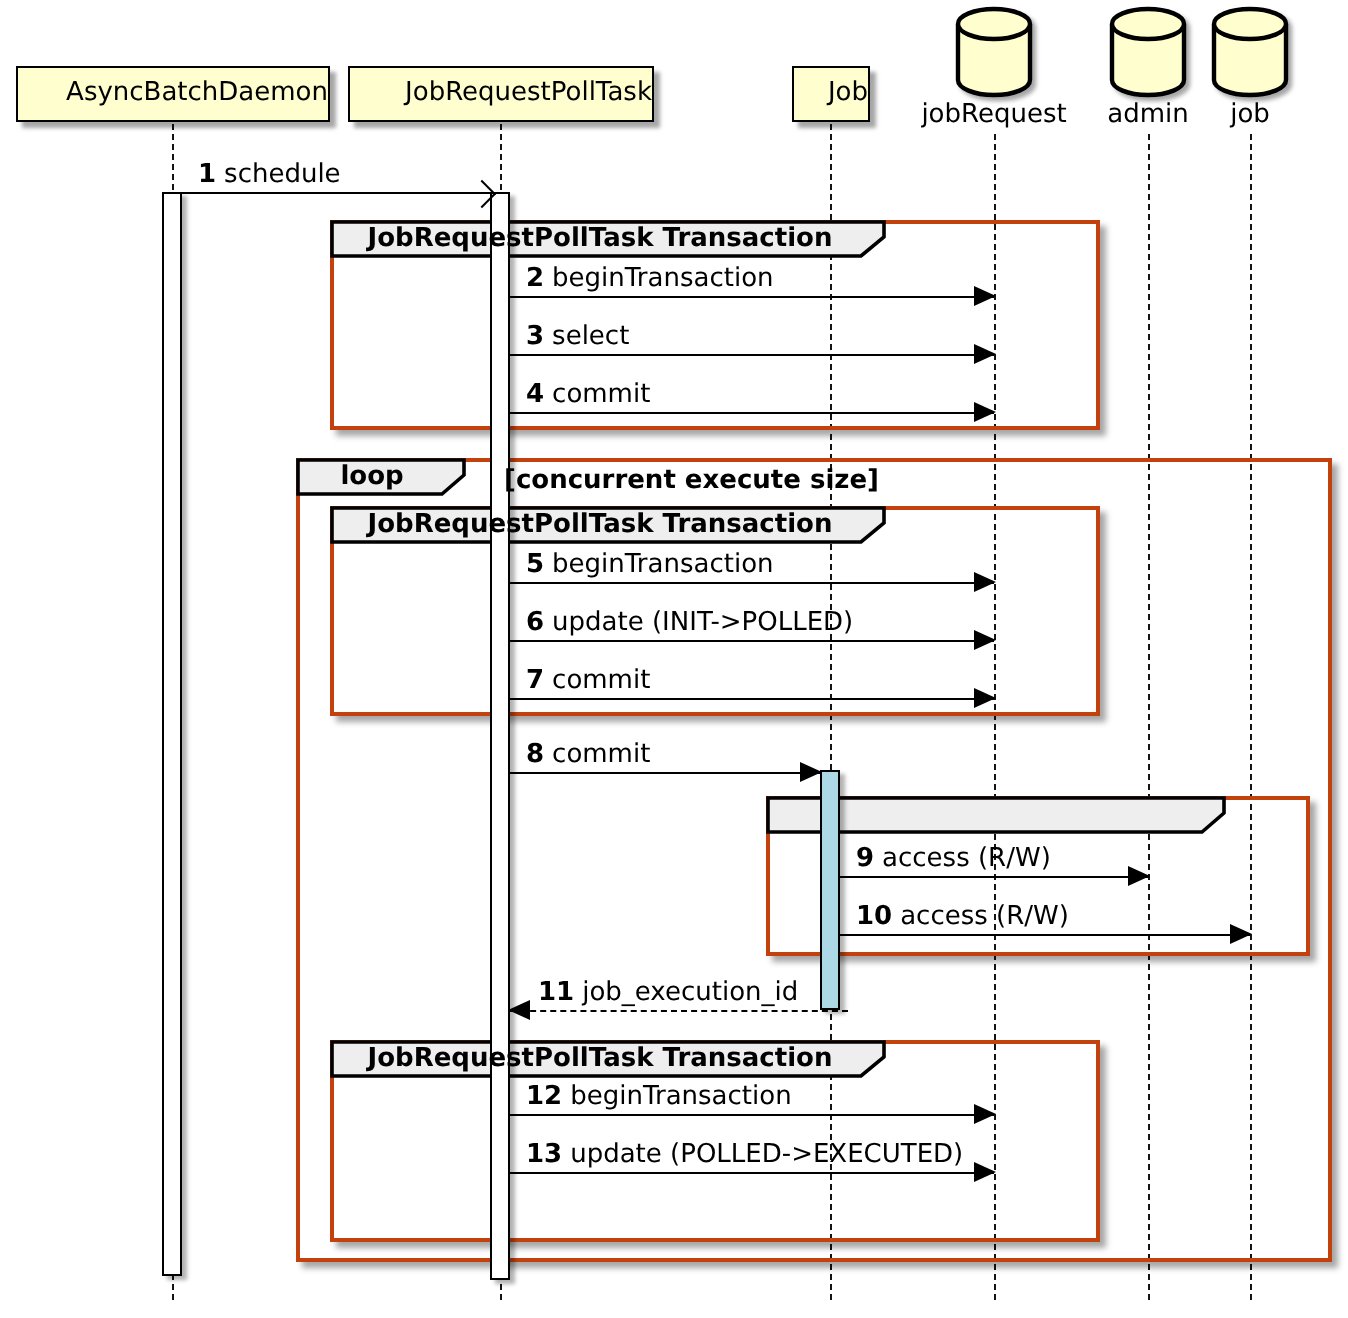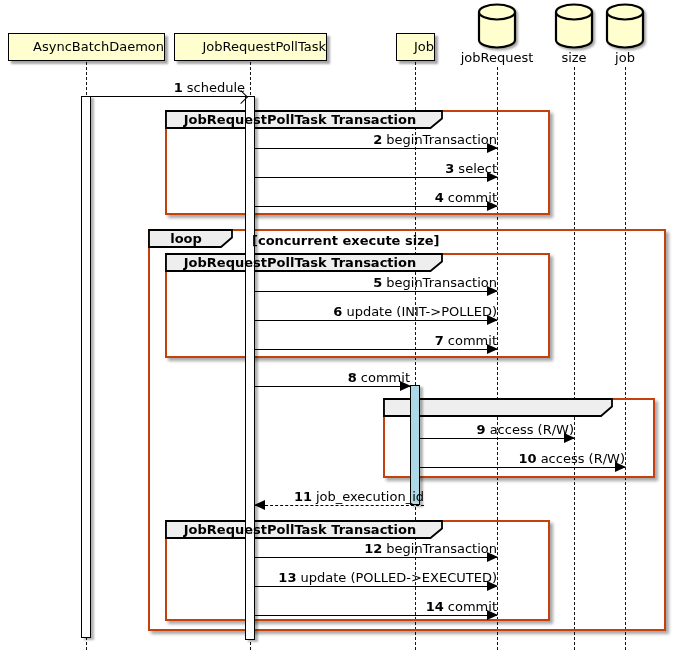--- a/index.html
+++ b/index.html
@@ -33,21 +33,21 @@
   .frag-cond {
     position:absolute; top:1px; height:18px; line-height:18px;
     font-weight:bold; white-space:nowrap; z-index:50;
   }
   .act {
     position:absolute; width:10px; box-sizing:border-box;
     background:var(--activation-fill,#fff);
     border:1.4px solid #000; box-shadow:2.5px 2px 2px rgba(0,0,0,.3);
   }
   .act.blue { background:var(--activation-highlight-fill,#ADD8E6); }
-  .msg { position:absolute; height:19px; z-index:60;text-align:right; }
+  .msg { position:absolute; height:19px; z-index:60; }
   .msg-label { height:17px; line-height:17px; padding-left:8px; white-space:nowrap; }
   .msg-label .msg-num { font-weight:bold; margin-right:4px; }
   .msg-line { position:relative; height:0; border-top:1.3px solid #000; }
   .msg-line.dashed { border-top-style:dashed; }
   .msg-line .ah-right {
     position:absolute; right:-1px; top:-5.6px; width:0; height:0;
     border-top:5px solid transparent; border-bottom:5px solid transparent;
     border-left:11px solid #000;
   }
   .msg-line .ah-left {
@@ -88,21 +88,21 @@
       <path d="M2,9 v28 a18,7.5 0 0 0 36,0 v-28" fill="#FEFECE" stroke="#000" stroke-width="2.2"></path>
       <ellipse cx="20" cy="9" rx="18" ry="7.5" fill="#FEFECE" stroke="#000" stroke-width="2.2"></ellipse>
     </svg>
     <div class="db-label">jobRequest</div>
   </div>
   <div class="db" style="left:529px; top:3px">
     <svg width="40" height="46" viewBox="0 0 40 46">
       <path d="M2,9 v28 a18,7.5 0 0 0 36,0 v-28" fill="#FEFECE" stroke="#000" stroke-width="2.2"></path>
       <ellipse cx="20" cy="9" rx="18" ry="7.5" fill="#FEFECE" stroke="#000" stroke-width="2.2"></ellipse>
     </svg>
-    <div class="db-label">size</div>
+    <div class="db-label">admin</div>
   </div>
   <div class="db" style="left:580px; top:3px">
     <svg width="40" height="46" viewBox="0 0 40 46">
       <path d="M2,9 v28 a18,7.5 0 0 0 36,0 v-28" fill="#FEFECE" stroke="#000" stroke-width="2.2"></path>
       <ellipse cx="20" cy="9" rx="18" ry="7.5" fill="#FEFECE" stroke="#000" stroke-width="2.2"></ellipse>
     </svg>
     <div class="db-label">job</div>
   </div>
 
   <div class="frag" style="left:165px; top:110px; width:385px; height:105px">
@@ -238,20 +238,14 @@
       </div>
   </div>
 
   <div class="msg" style="left:255px; top:569px; width:242px">
     <div class="msg-label"><span class="msg-num">13</span><span>update (POLLED-&gt;EXECUTED)</span></div>
     <div class="msg-line">
         <span class="ah-right"></span>
       </div>
   </div>
 
-  <div class="msg" style="left:255px; top:598px; width:242px">
-    <div class="msg-label"><span class="msg-num">14</span><span>commit</span></div>
-    <div class="msg-line">
-        <span class="ah-right"></span>
-      </div>
-  </div>
 
 </div>
 
 </body></html>

